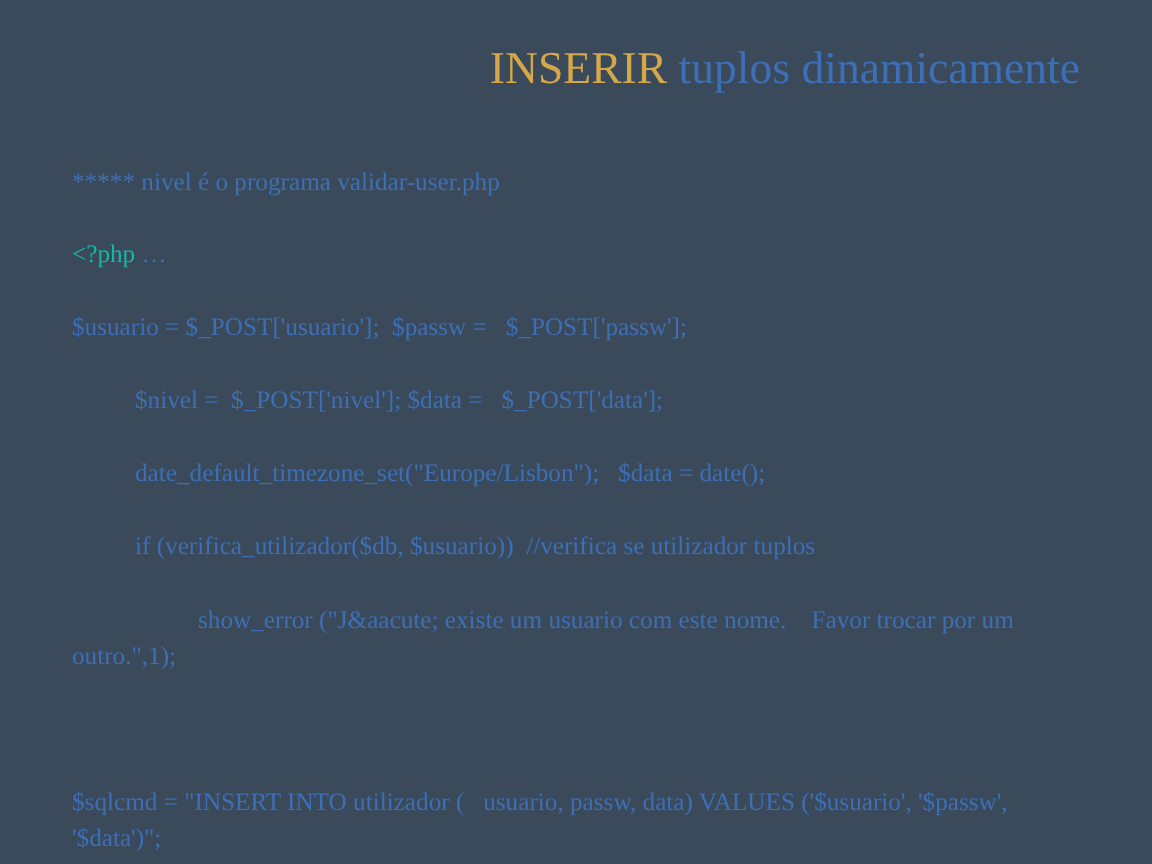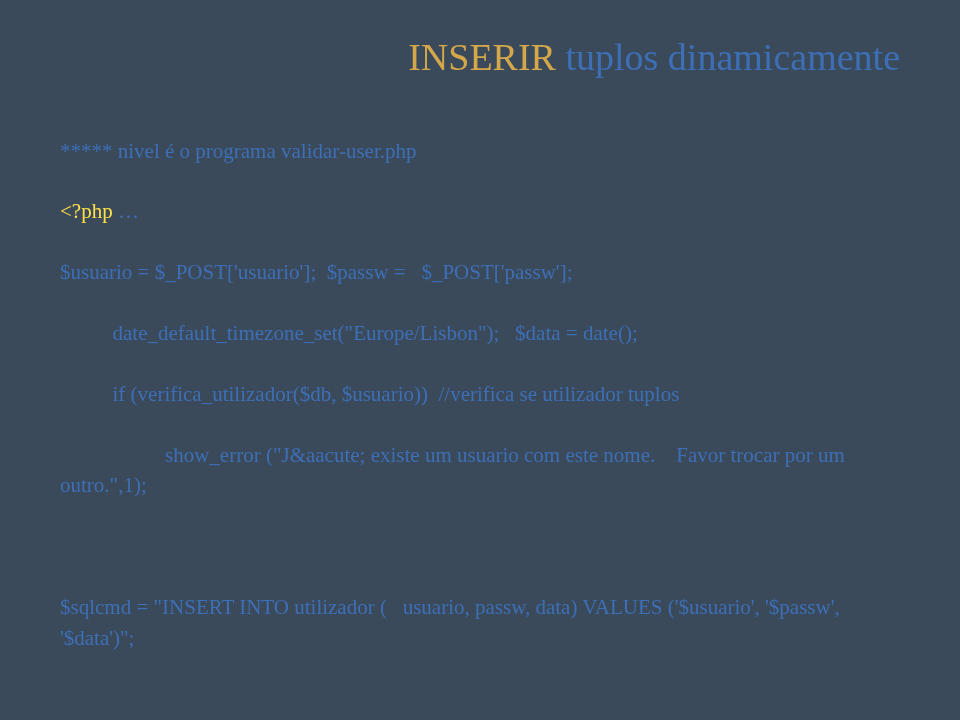--- a/index.html
+++ b/index.html
@@ -20,33 +20,34 @@
       text-align: right;
       margin-bottom: 20px;
       font-weight: normal;
     }
     .title .suffix {
       color: #3d6fb7;
     }
     .code-block {
       white-space: pre-wrap;
     }
-    .php-tag { color: #fde047; }
+    .php-tag { color: #14b8a6; }
   </style>
 </head>
 <body>
 
 <h1 class="title">
   <span>INSERIR</span><span class="suffix"> tuplos dinamicamente</span>
 </h1>
 
 <div class="code-block">
 <div>***** nivel é o programa validar-user.php</div>
 <div><span class="php-tag">&lt;?php</span><span> …</span></div>
 <div>$usuario = $_POST['usuario'];  $passw =   $_POST['passw'];</div>
+<div>          $nivel =  $_POST['nivel']; $data =   $_POST['data'];</div>
 <div>          date_default_timezone_set("Europe/Lisbon");   $data = date();</div>
 <div>          if (verifica_utilizador($db, $usuario))  //verifica se utilizador tuplos</div>
 <div>                    show_error ("J&amp;aacute; existe um usuario com este nome.    Favor trocar por um outro.",1);</div>
 <div>&nbsp;</div>
 <div>$sqlcmd = "INSERT INTO utilizador (   usuario, passw, data) VALUES ('$usuario', '$passw',  '$data')";</div>
 
 
 
 
 

